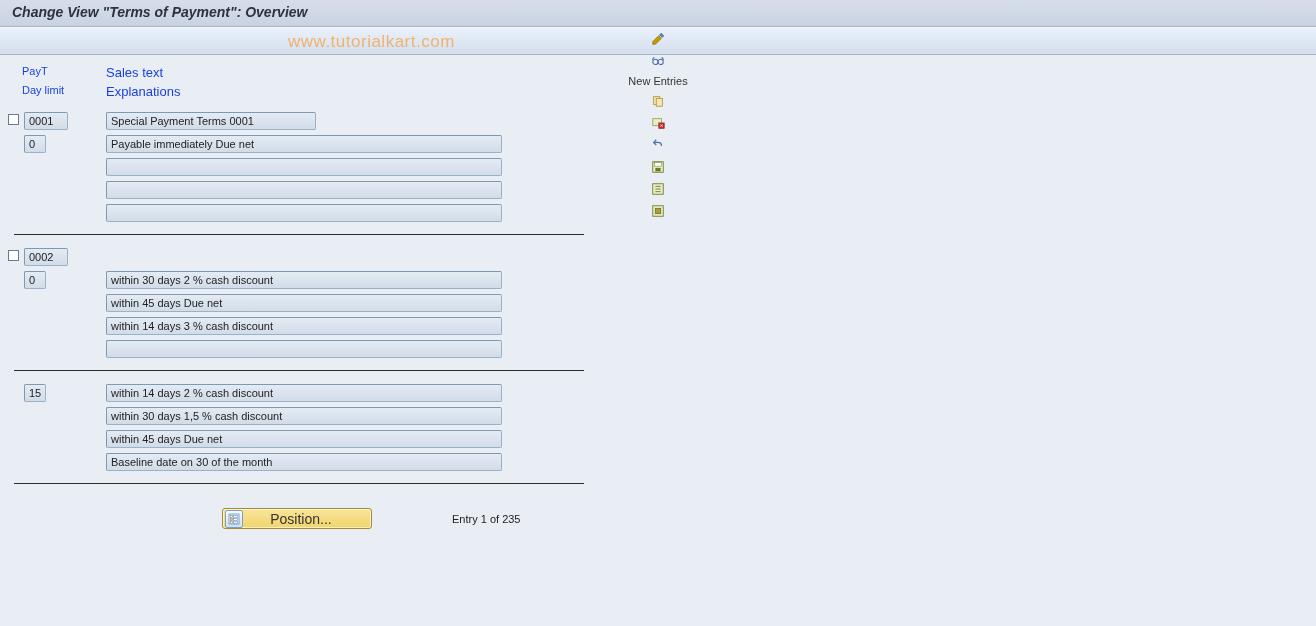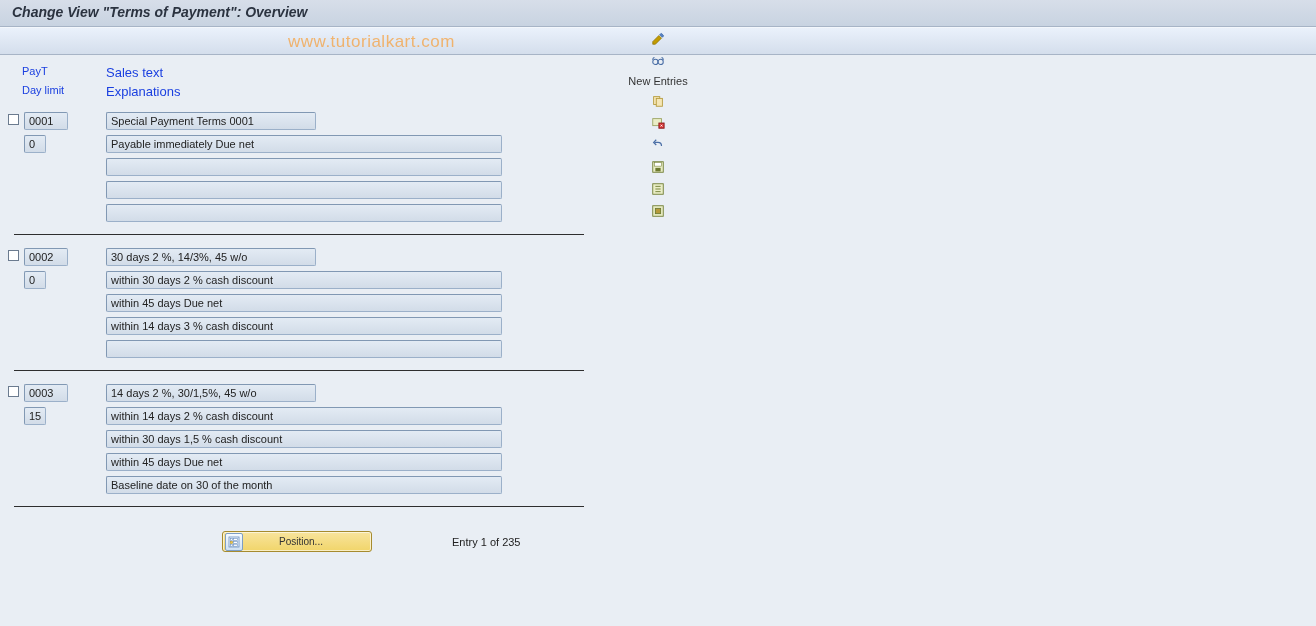--- a/index.html
+++ b/index.html
@@ -111,21 +111,21 @@
   .footer { margin-left: 214px; display: flex; align-items: center; gap: 80px; }
 
   .btn-position {
     display: inline-flex;
     align-items: center;
     width: 150px; height: 21px;
     background: linear-gradient(#f8e49d, #f1d56a);
     border: 1px solid #a68b2e;
     border-radius: 3px;
     box-shadow: inset 0 0 0 1px rgba(255,255,255,0.6);
-    font-size: 10px; color: #333;
+    font-size: 14px; color: #333;
   }
   .btn-position .bp-icon {
     width: 18px; height: 18px;
     margin: 0 6px 0 2px;
     display: inline-flex; align-items: center; justify-content: center;
     background: linear-gradient(#f6fbff,#cfe1f3);
     border: 1px solid #7e9ec4;
     border-radius: 2px;
   }
   .btn-position .bp-icon svg { width: 12px; height: 12px; }
@@ -231,21 +231,20 @@
         <div class="exp-col"><span class="fld fld-exp"></span></div>
       </div>
   </div>
 
   <hr class="sep">
 
   <div class="entry-block">
     <div class="entry-row">
       <div class="chk-col"><span class="chk"></span></div>
       <div class="payt-col"><span class="fld fld-payt">0002</span></div>
-      <div class="sales-col"><span class="fld fld-sales">30 days 2 %, 14/3%, 45 w/o</span></div>
     </div>
     <div class="subrow">
       <div class="chk-col"></div>
       <div class="payt-col"><span class="fld fld-day">0</span></div>
       <div class="exp-col"><span class="fld fld-exp">within 30 days 2 % cash discount</span></div>
     </div>
     <div class="subrow">
         <div class="spacer"></div>
         <div class="exp-col"><span class="fld fld-exp">within 45 days Due net</span></div>
       </div>
@@ -255,25 +254,20 @@
       </div>
     <div class="subrow">
         <div class="spacer"></div>
         <div class="exp-col"><span class="fld fld-exp"></span></div>
       </div>
   </div>
 
   <hr class="sep">
 
   <div class="entry-block">
-    <div class="entry-row">
-      <div class="chk-col"><span class="chk"></span></div>
-      <div class="payt-col"><span class="fld fld-payt">0003</span></div>
-      <div class="sales-col"><span class="fld fld-sales">14 days 2 %, 30/1,5%, 45 w/o</span></div>
-    </div>
     <div class="subrow">
       <div class="chk-col"></div>
       <div class="payt-col"><span class="fld fld-day">15</span></div>
       <div class="exp-col"><span class="fld fld-exp">within 14 days 2 % cash discount</span></div>
     </div>
     <div class="subrow">
         <div class="spacer"></div>
         <div class="exp-col"><span class="fld fld-exp">within 30 days 1,5 % cash discount</span></div>
       </div>
     <div class="subrow">

